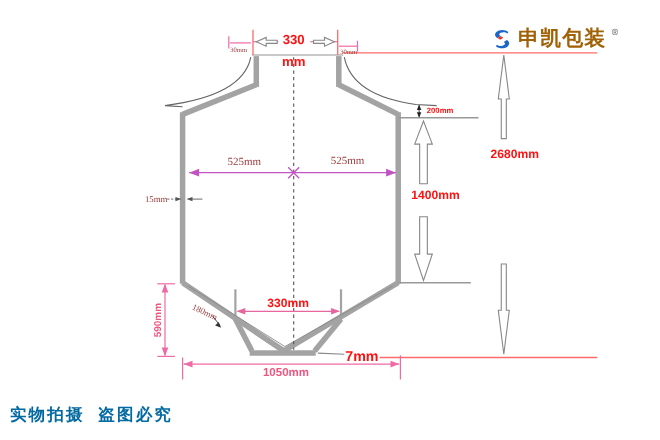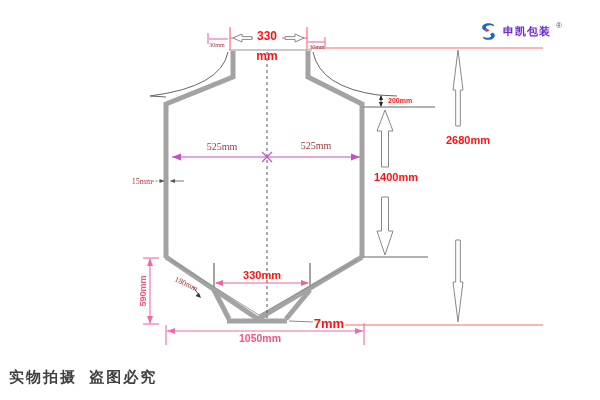--- a/index.html
+++ b/index.html
@@ -1,22 +1,22 @@
 <!DOCTYPE html>
 <html><head>
 <meta charset="utf-8">
 <style>
   html,body{margin:0;padding:0;background:#fff;}
   .canvas{position:relative;width:576px;height:400px;background:#ffffff;overflow:hidden;
           font-family:"Liberation Sans",sans-serif;}
   .diagram{position:absolute;left:0;top:0;}
   .logo{position:absolute;top:22px;right:14px;display:flex;align-items:center;gap:5px;}
-  .logo .brand{color:#6d28d9;font-weight:bold;font-size:11px;letter-spacing:1px;}
+  .logo .brand{color:#a16207;font-weight:bold;font-size:19px;letter-spacing:1px;}
   .logo sup{color:#555;font-size:8px;vertical-align:top;position:relative;top:-6px;}
-  .footer{position:absolute;left:9px;bottom:13px;color:#404040;font-weight:bold;font-size:15px;
+  .footer{position:absolute;left:9px;bottom:13px;color:#0369a1;font-weight:bold;font-size:15px;
           letter-spacing:2px;white-space:pre;}
   text{font-family:"Liberation Sans",sans-serif;}
   .lbl-red{fill:#ff1111;font-weight:bold;}
   .lbl-darkred{fill:#9c3b3b;font-family:"Liberation Serif",serif;}
   .lbl-pink{fill:#f0557f;font-weight:bold;}
   .wall{stroke:#a3a3a3;stroke-width:5;fill:none;}
   .wall-thin{stroke:#a3a3a3;stroke-width:2;fill:none;}
   .thin{stroke:#666;stroke-width:1;fill:none;}
   .redline{stroke:#ff6b6b;stroke-width:1.2;}
   .pinkdim{stroke:#ee6ba5;stroke-width:1.1;fill:none;}

